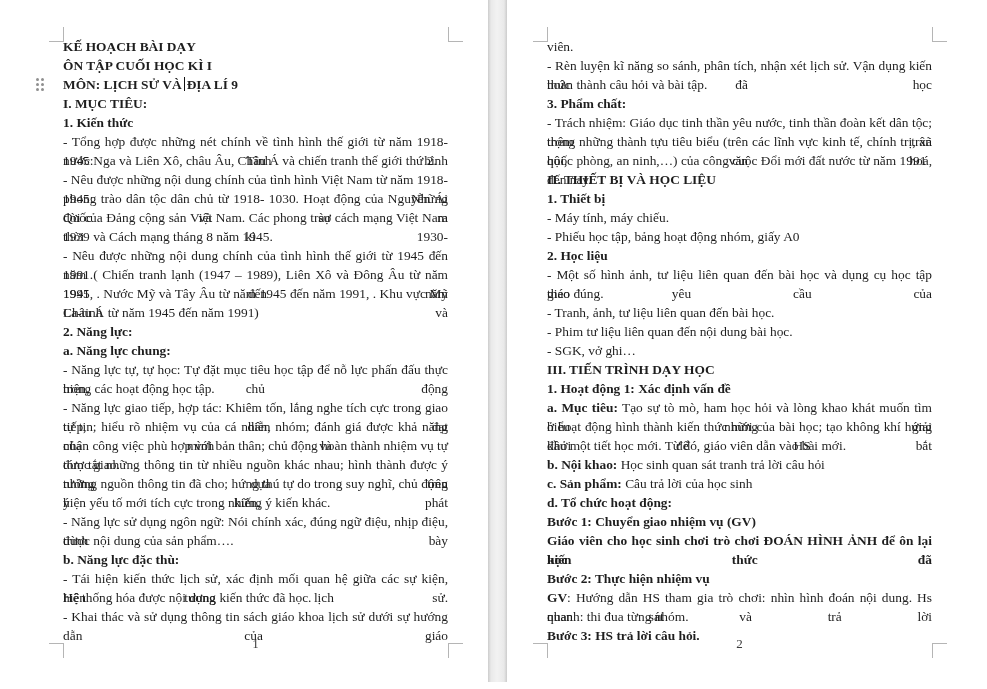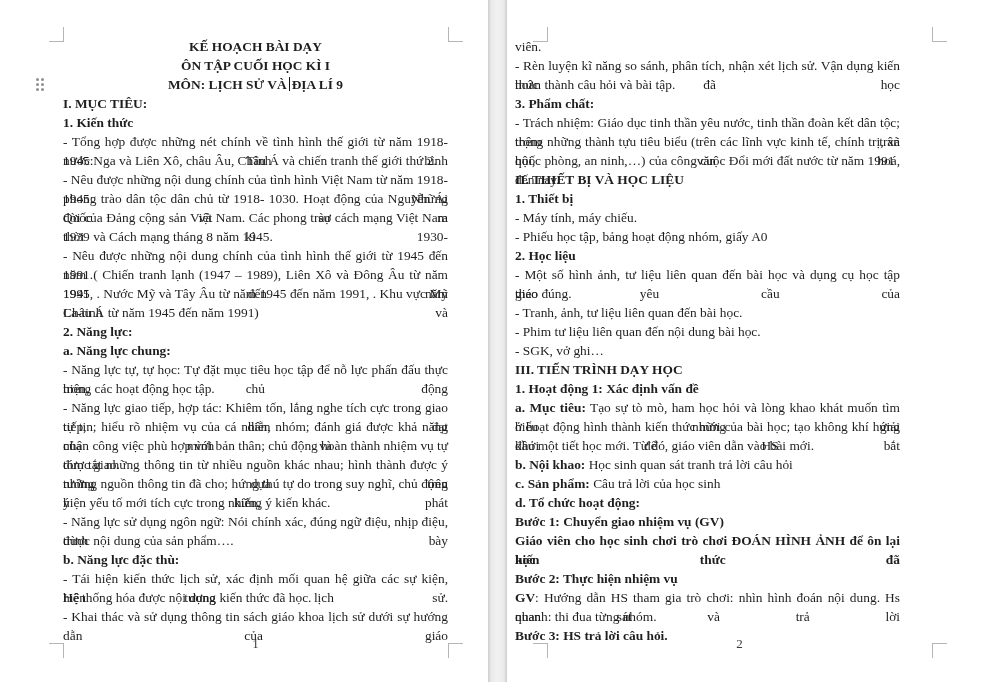--- a/index.html
+++ b/index.html
@@ -23,23 +23,23 @@
   
   .handle{
     position:absolute;left:36px;top:78px;
     display:grid;grid-template-columns:3px 3px;grid-auto-rows:3px;gap:2px;
     cursor:grab;
   }
   .handle i{background:#8f8f8f;border-radius:50%;display:block;}
   
   .pagetext{position:absolute;top:37px;width:385px;font-size:13.4px;line-height:19px;}
   #p1{left:63px;}
-  #p2{left:515px;}
+  #p2{left:547px;}
   .ln{height:19px;}
-  .ln.c{text-align:center;}
+  .ln.c{text-align:left;}
   .ln.j{text-align:justify;text-align-last:justify;}
   .ln b{font-weight:bold;}
   .caret{
     display:inline-block;width:1px;height:14px;background:#111111;
     vertical-align:-2px;margin:0 2px 0 2px;
   }
   .pagenum{
     position:absolute;top:636px;width:385px;text-align:center;
     font-size:13px;color:#3a3a3a;
   }

